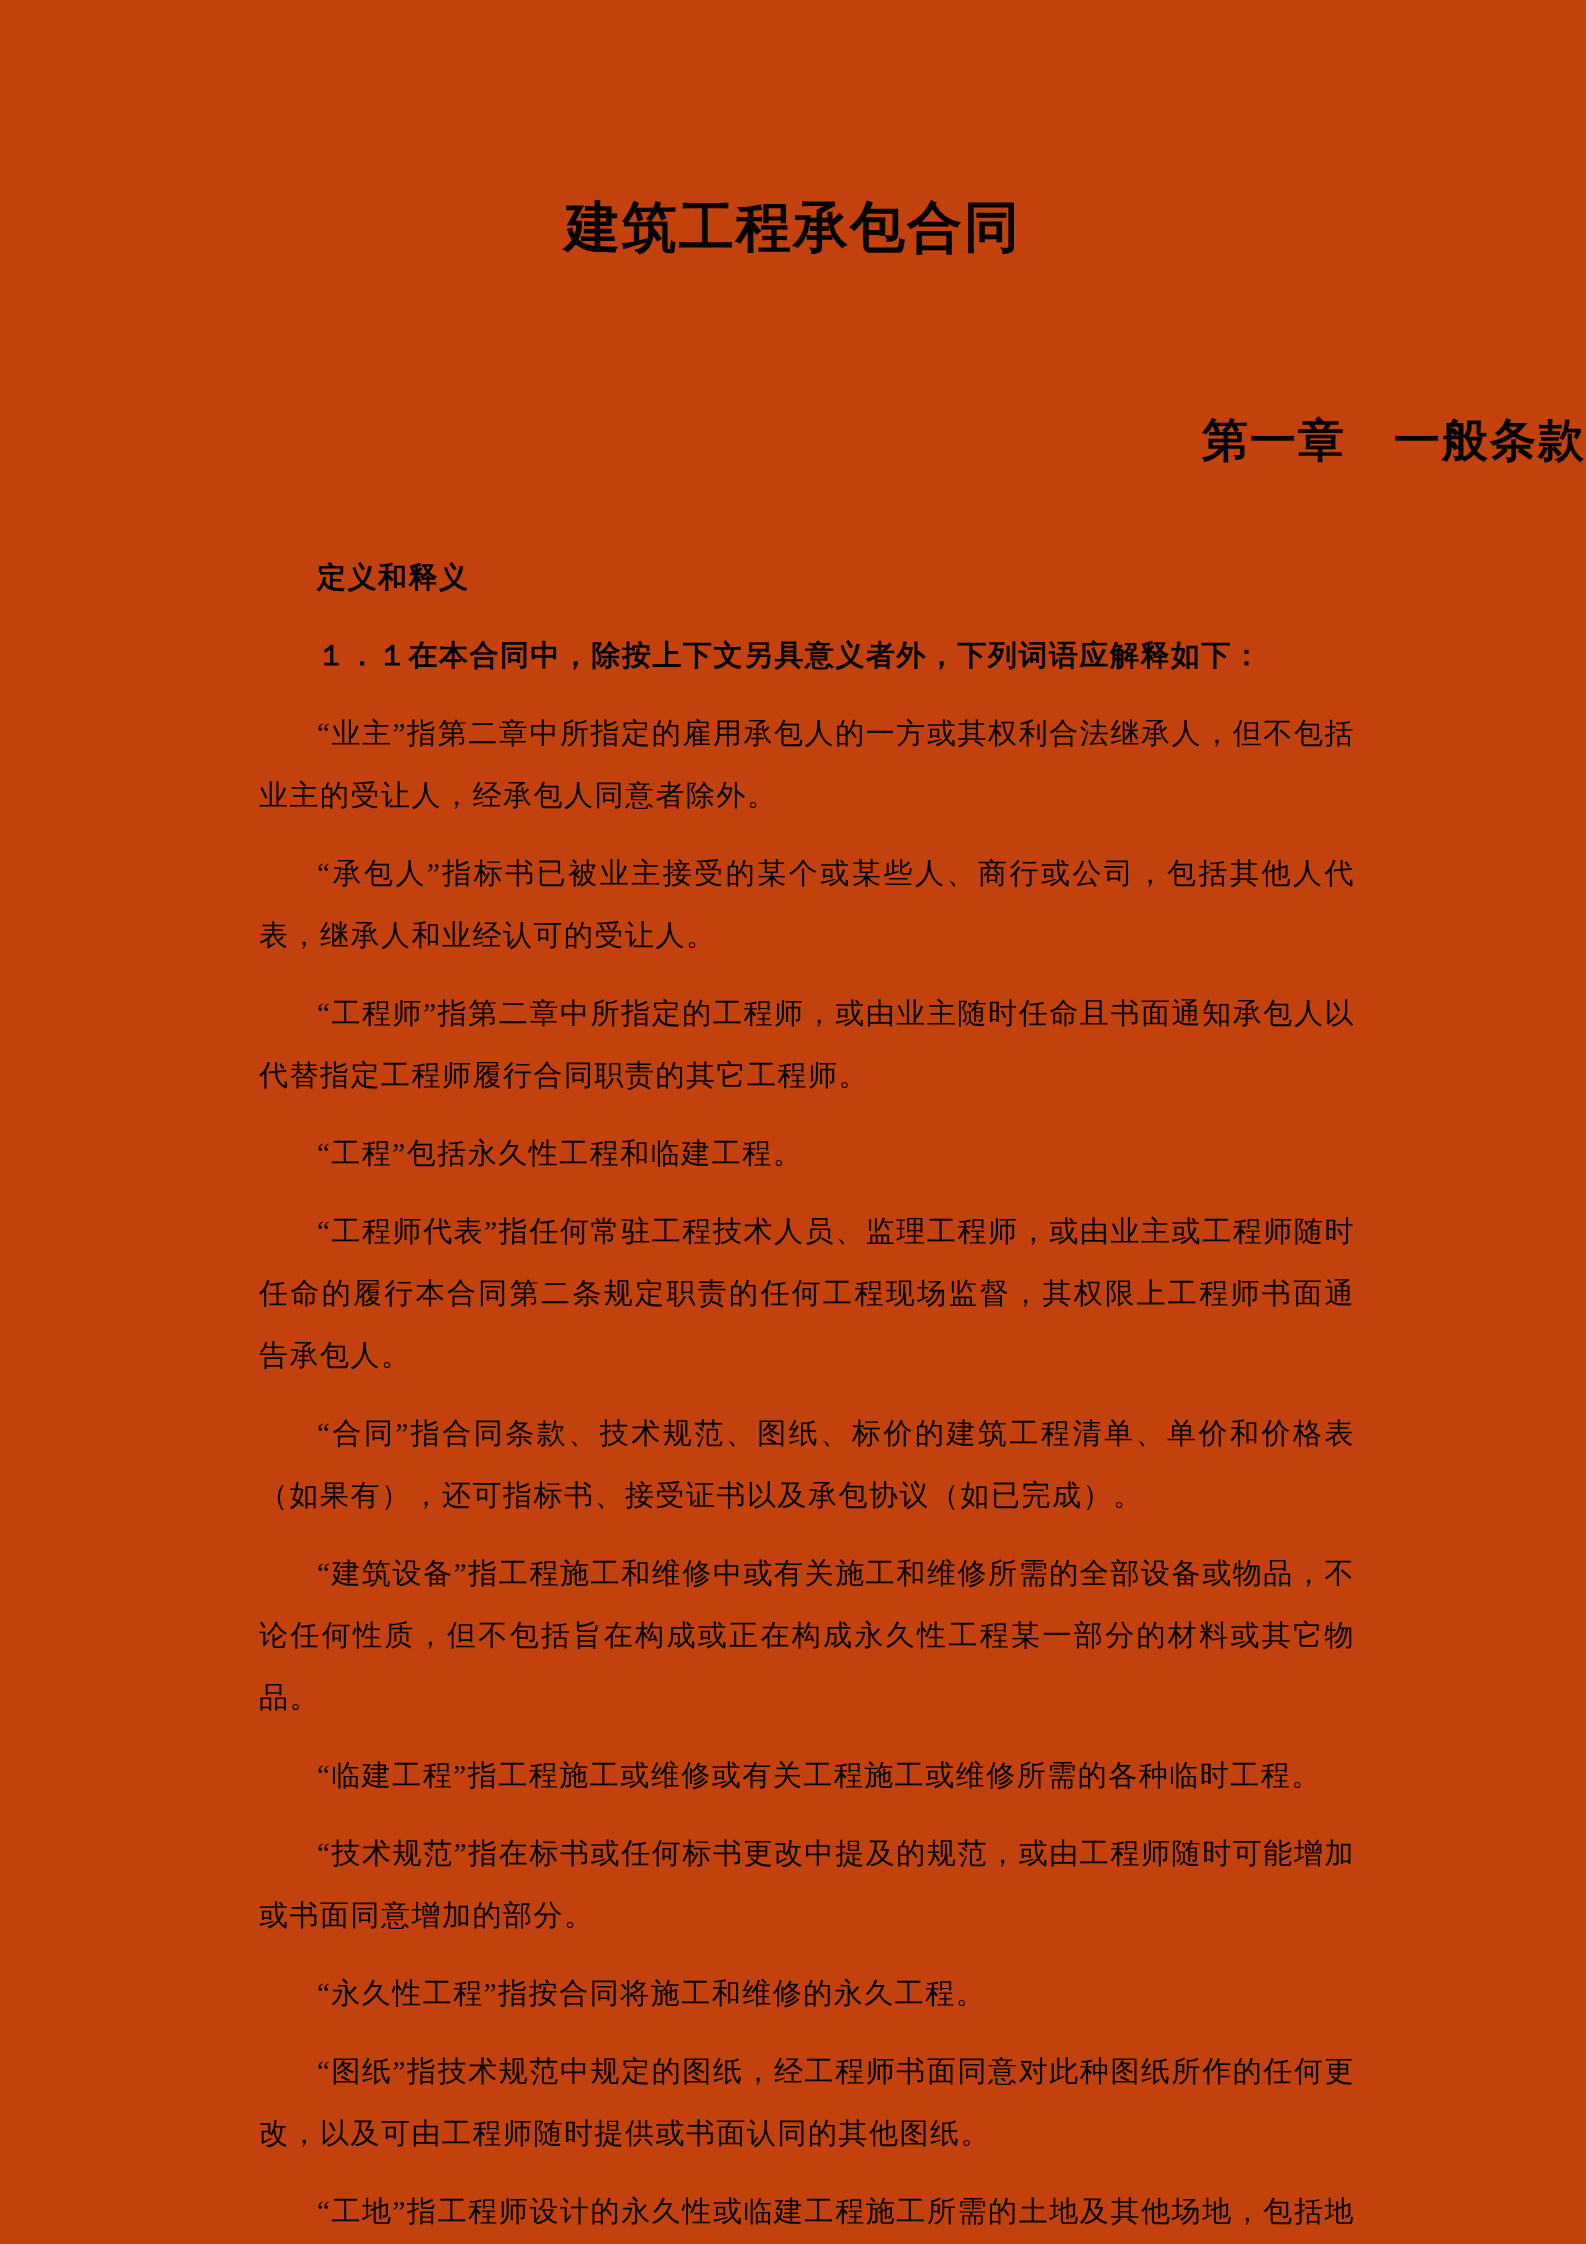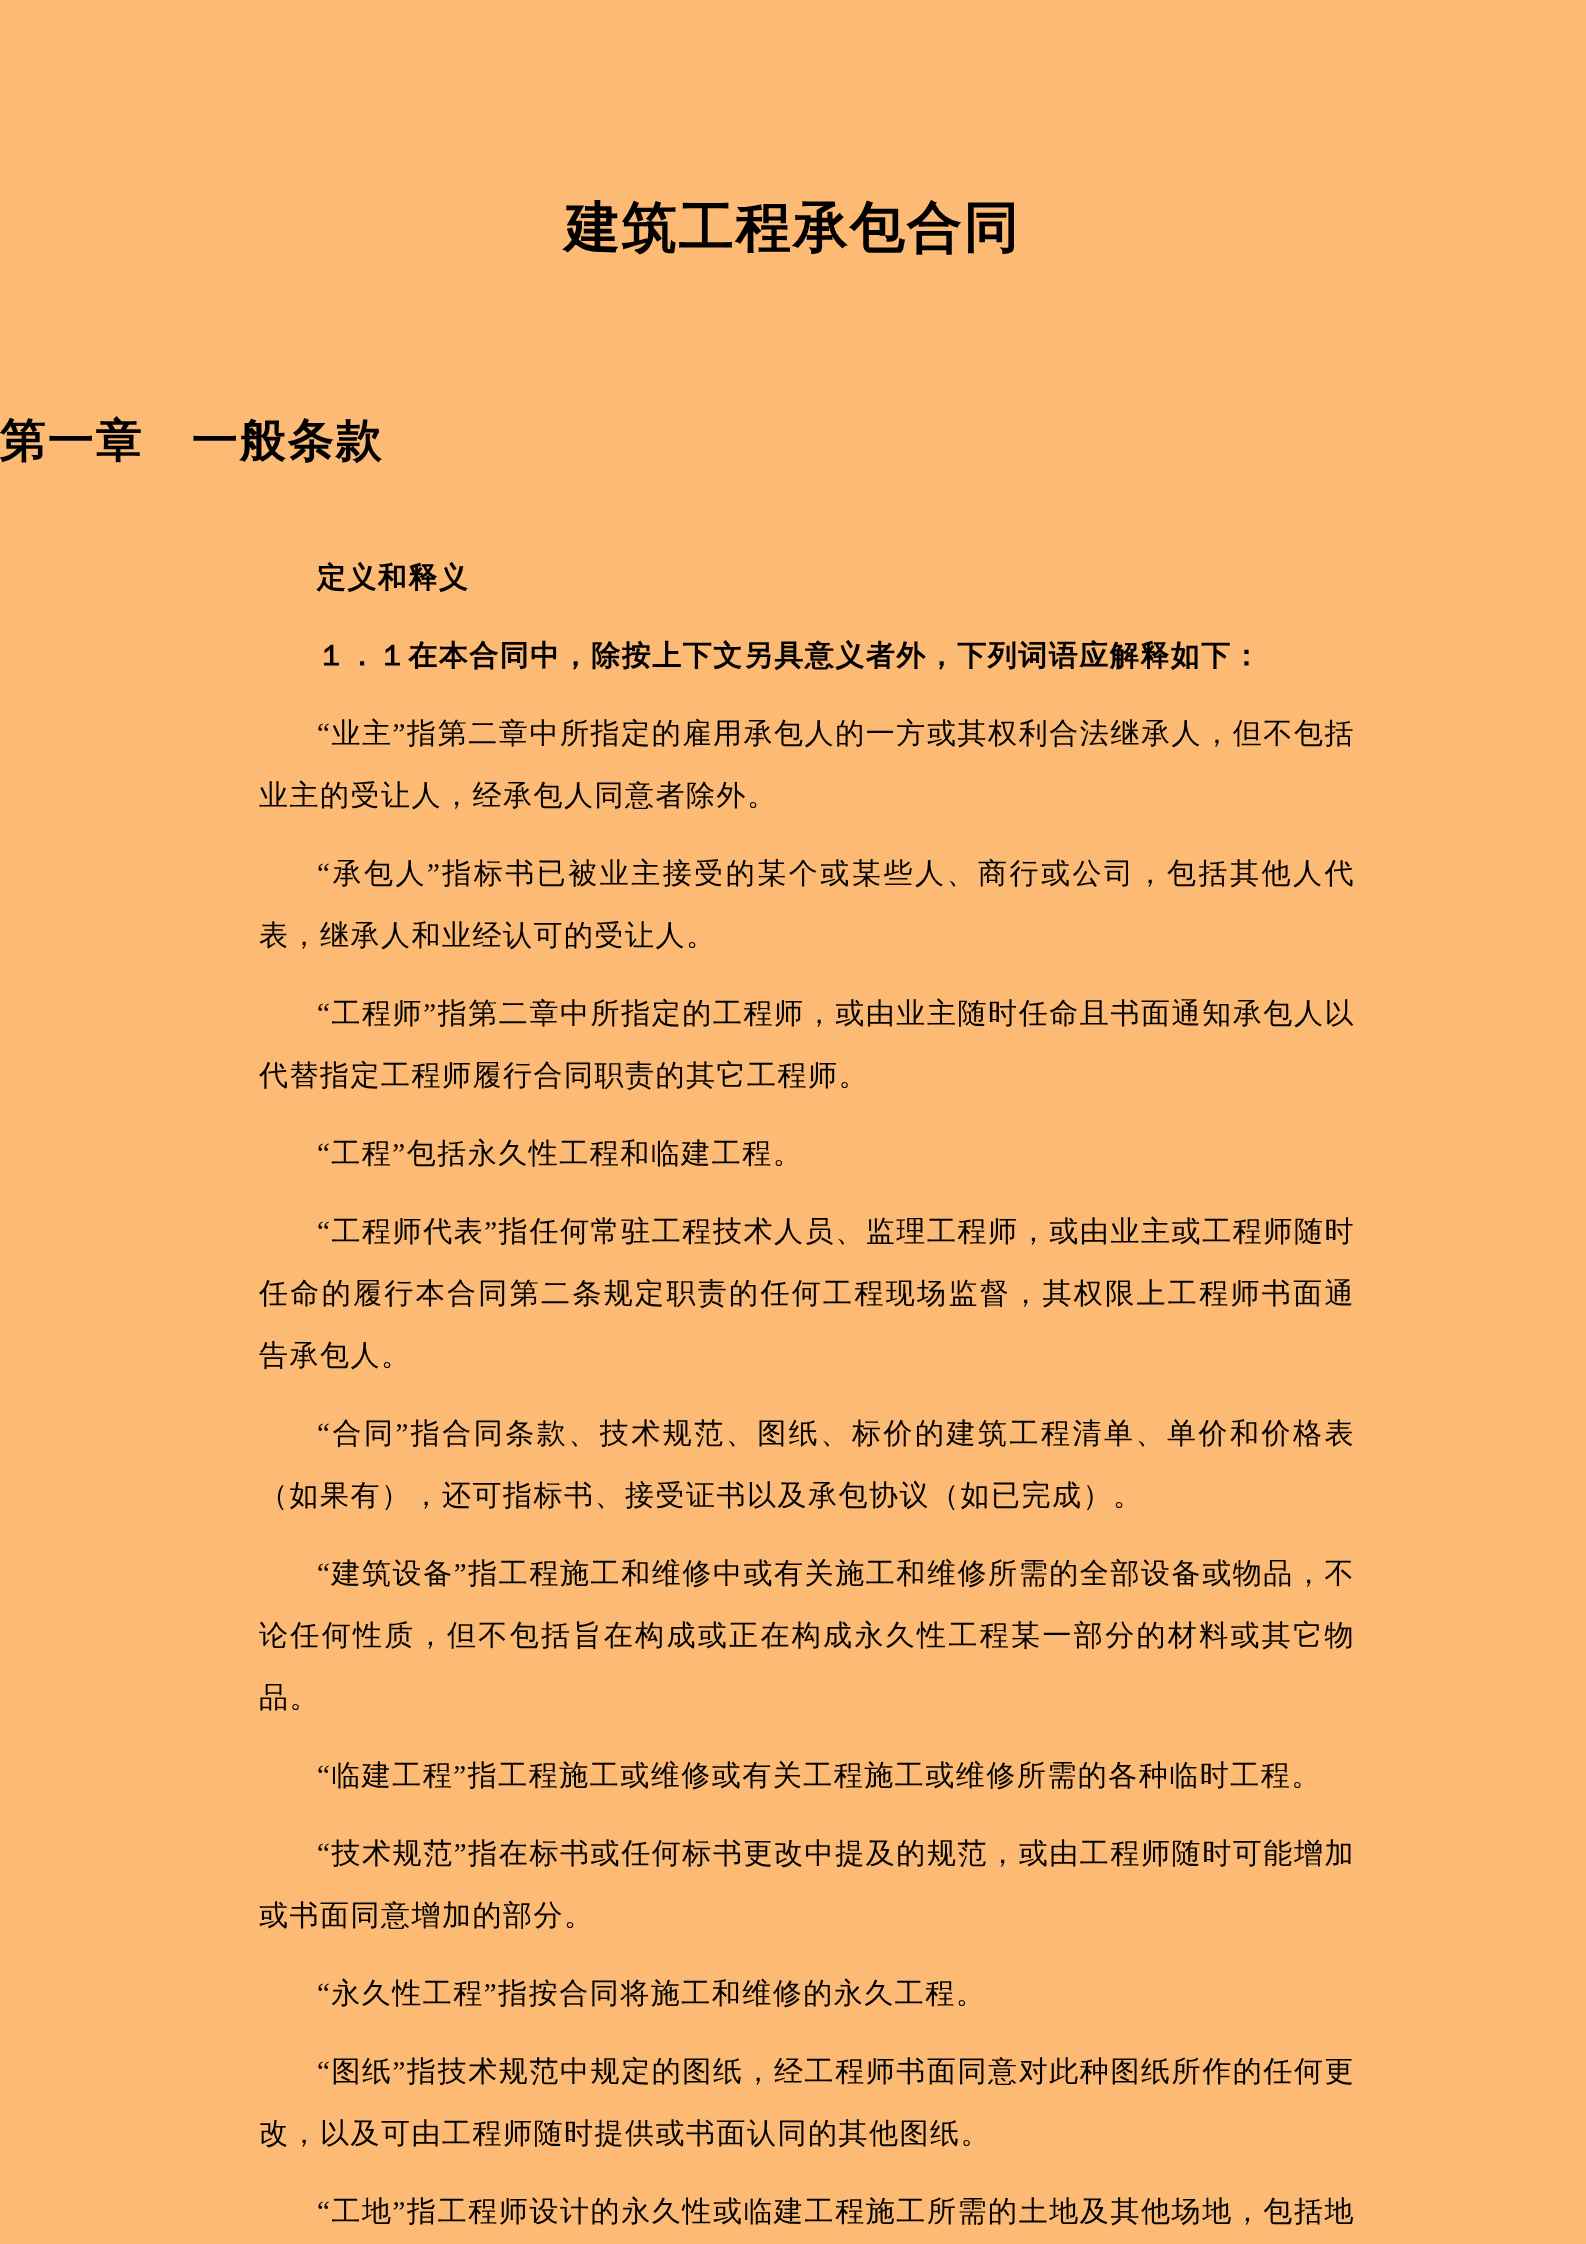--- a/index.html
+++ b/index.html
@@ -5,40 +5,40 @@
   html, body {
     margin: 0;
     padding: 0;
     background: #ffffff;
   }
   .page {
     position: relative;
     width: 1586px;
     height: 2244px;
     margin: 0 auto;
-    background: #fdba74;
+    background: #c2410c;
     color: #000000;
     font-family: "Liberation Serif", "DejaVu Serif", serif;
     overflow: hidden;
   }
   .doc-title {
     padding-top: 198px;
     font-size: 55px;
     line-height: 60px;
     font-weight: 700;
     letter-spacing: 2px;
     text-align: center;
   }
   .chapter-heading {
     margin-top: 158px;
     font-size: 46px;
     line-height: 50px;
     font-weight: 700;
     letter-spacing: 2px;
-    text-align: left;
+    text-align: right;
   }
   .content {
     margin: 80px 215px 0 243px;
     font-size: 29px;
     line-height: 62px;
     letter-spacing: 1.5px;
     text-align: justify;
     text-justify: inter-ideograph;
   }
   .content p {

